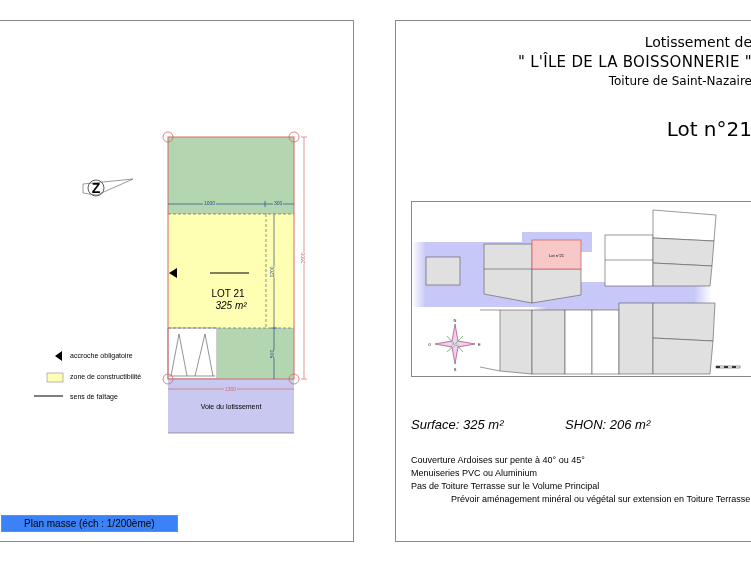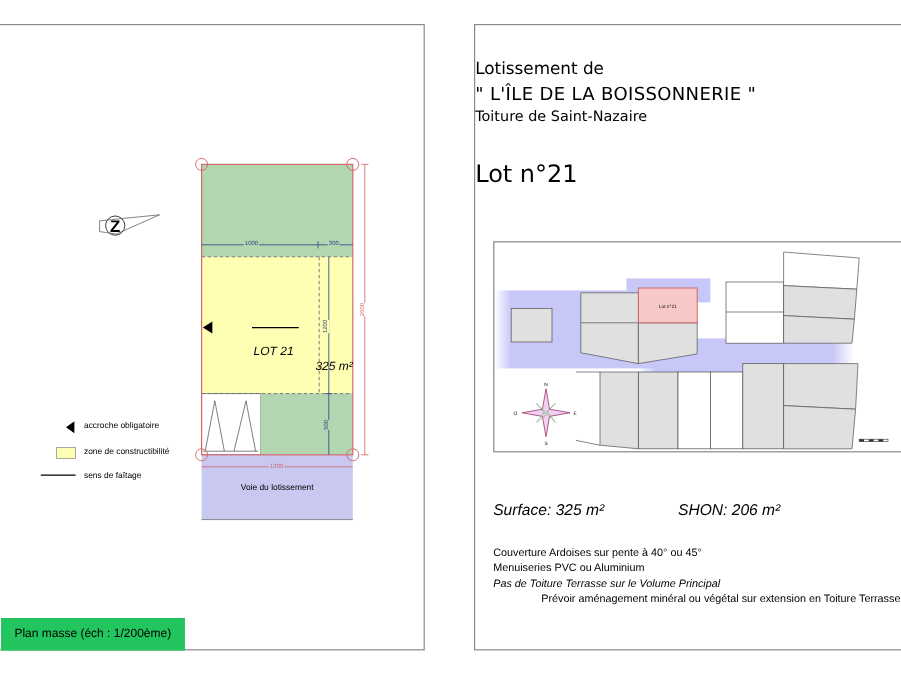--- a/index.html
+++ b/index.html
@@ -1,28 +1,28 @@
 <!DOCTYPE html>
 <html><head>
 <meta charset="utf-8">
 <style>
   html,body{margin:0;padding:0;background:#fff;}
   body{width:751px;height:563px;position:relative;overflow:hidden;font-family:"Liberation Sans",sans-serif;color:#000;}
   .page{position:absolute;border:1px solid #8a8a8a;background:#fff;box-sizing:border-box;}
   #left-page{left:-2px;top:20px;width:356px;height:522px;}
   #right-page{left:395px;top:20px;width:360px;height:522px;}
   .abs{position:absolute;}
-  .title{position:absolute;left:0;width:356px;text-align:left;font-family:"DejaVu Sans",sans-serif;margin-top:16px;}
+  .title{position:absolute;left:0;width:356px;text-align:right;font-family:"DejaVu Sans",sans-serif;}
   #t1{top:13px;font-size:14px;}
   #t2{top:32px;font-size:15px;letter-spacing:0.3px;}
   #t3{top:53px;font-size:12px;}
   #t4{top:96px;font-size:20px;}
   .info-line{position:absolute;left:15px;font-size:9px;white-space:nowrap;}
   .surf{position:absolute;top:396px;font-size:13px;font-style:italic;white-space:nowrap;text-align:center;}
-  #caption{position:absolute;left:2px;top:494px;border:6px solid #22c55e;padding:2px 5px;font-size:10px;white-space:nowrap;background:#22c55e;}
+  #caption{position:absolute;left:2px;top:494px;border:1px solid #22c55e;padding:2px 22px;font-size:10px;white-space:nowrap;background:#3b82f6;}
   .legend-text{position:absolute;font-size:7px;white-space:nowrap;}
   svg text{font-family:"Liberation Sans",sans-serif;}
 </style>
 </head>
 <body>
 
 <div class="page" id="left-page">
   <svg width="356" height="522" style="position:absolute;left:0;top:0;">
 
     <rect x="169" y="116" width="126" height="77" fill="#b3d6b0" stroke="none"></rect>
@@ -78,22 +78,22 @@
     <line x1="35" y1="375" x2="64" y2="375" stroke="#000" stroke-width="1"></line>
   </svg>
 
   <div class="abs" style="left:204px;top:179px;font-size:5px;color:#2a4a8a;background:#b3d6b0;padding:0 1px;">1000</div>
   <div class="abs" style="left:274px;top:179px;font-size:5px;color:#2a4a8a;background:#b3d6b0;padding:0 1px;">300</div>
   <div class="abs" style="left:267px;top:248px;font-size:5px;color:#2a4a8a;transform:rotate(-90deg);background:#ffffb3;">1200</div>
   <div class="abs" style="left:269px;top:330px;font-size:5px;color:#2a4a8a;transform:rotate(-90deg);background:#b3d6b0;">500</div>
   <div class="abs" style="left:298px;top:234px;font-size:5px;color:#d26a6a;transform:rotate(-90deg);background:#fff;">2600</div>
   <div class="abs" style="left:225px;top:365px;font-size:5px;color:#d26a6a;background:#c8c8f0;padding:0 1px;">1300</div>
 
-  <div class="abs" style="left:169px;top:267px;width:120px;text-align:center;font-size:10px;font-style:italic;">LOT 21</div>
-  <div class="abs" style="left:169px;top:279px;width:126px;text-align:right;font-size:10px;font-style:italic;">325 m²</div>
+  <div class="abs" style="left:169px;top:267px;width:120px;text-align:center;font-size:10px;">LOT 21</div>
+  <div class="abs" style="left:169px;top:279px;width:126px;text-align:center;font-size:10px;font-style:italic;">325 m²</div>
   <div class="abs" style="left:169px;top:382px;width:126px;text-align:center;font-size:7px;">Voie du lotissement</div>
 
   <div class="legend-text" style="left:71px;top:331px;">accroche obligatoire</div>
   <div class="legend-text" style="left:71px;top:352px;">zone de constructibilité</div>
   <div class="legend-text" style="left:71px;top:372px;">sens de faîtage</div>
 
   <div id="caption">Plan masse (éch : 1/200ème)</div>
 </div>
 
 <div class="page" id="right-page">
@@ -157,15 +157,15 @@
       </g>
     </svg>
     <div class="abs" style="left:120px;top:51px;width:49px;text-align:center;font-size:4px;">Lot n°21</div>
   </div>
 
   <div class="surf" style="left:15px;">Surface:  325 m²</div>
   <div class="surf" style="left:169px;">SHON: 206 m²</div>
 
   <div class="info-line" style="top:434px;">Couverture Ardoises sur pente à 40° ou 45°</div>
   <div class="info-line" style="top:447px;">Menuiseries PVC ou Aluminium</div>
-  <div class="info-line" style="top:460px;font-style:italic;">Pas de Toiture Terrasse sur le Volume Principal</div>
+  <div class="info-line" style="top:460px;">Pas de Toiture Terrasse sur le Volume Principal</div>
   <div class="info-line" style="top:473px;padding-left:40px;">Prévoir aménagement minéral ou végétal sur extension en Toiture Terrasse</div>
 </div>
 
 </body></html>

